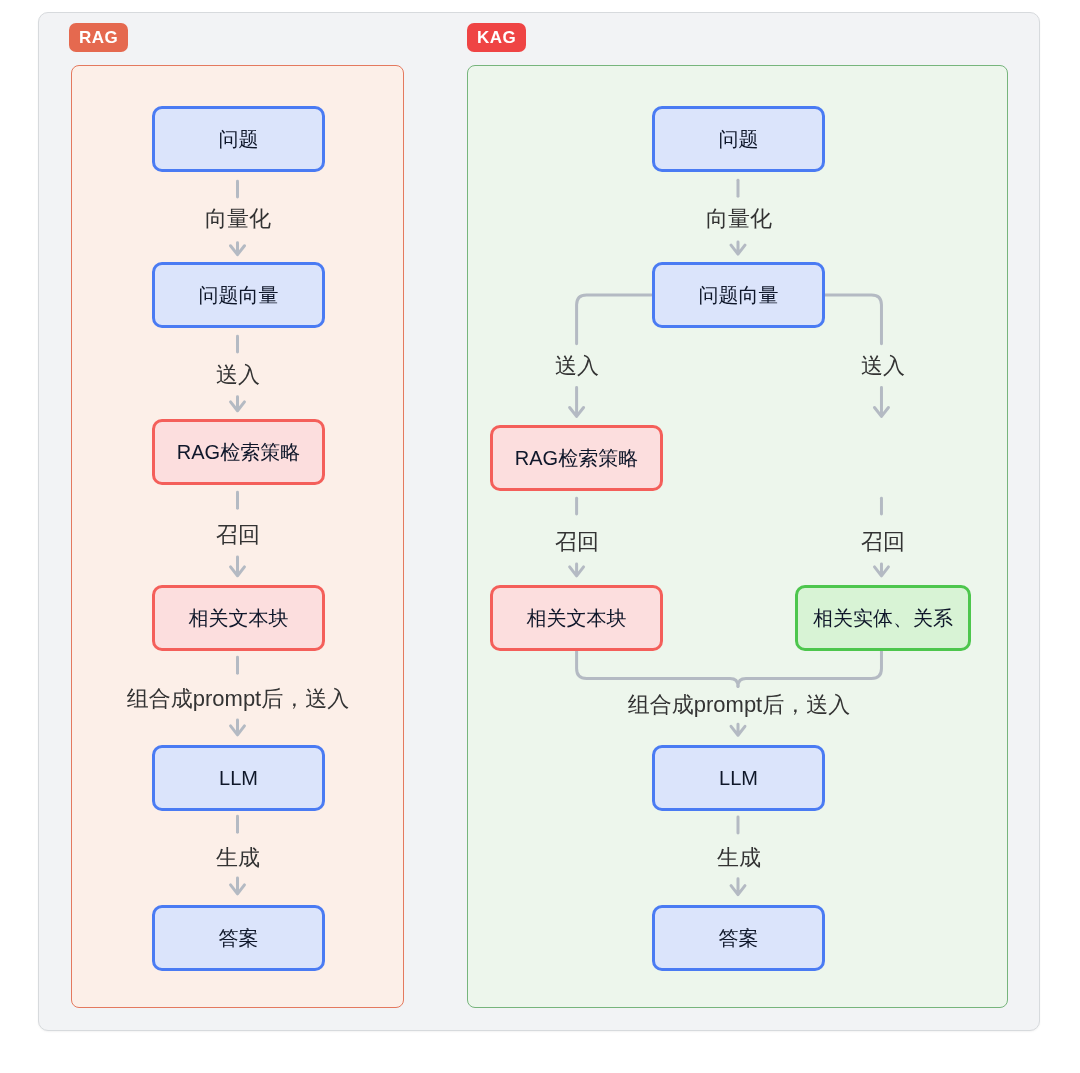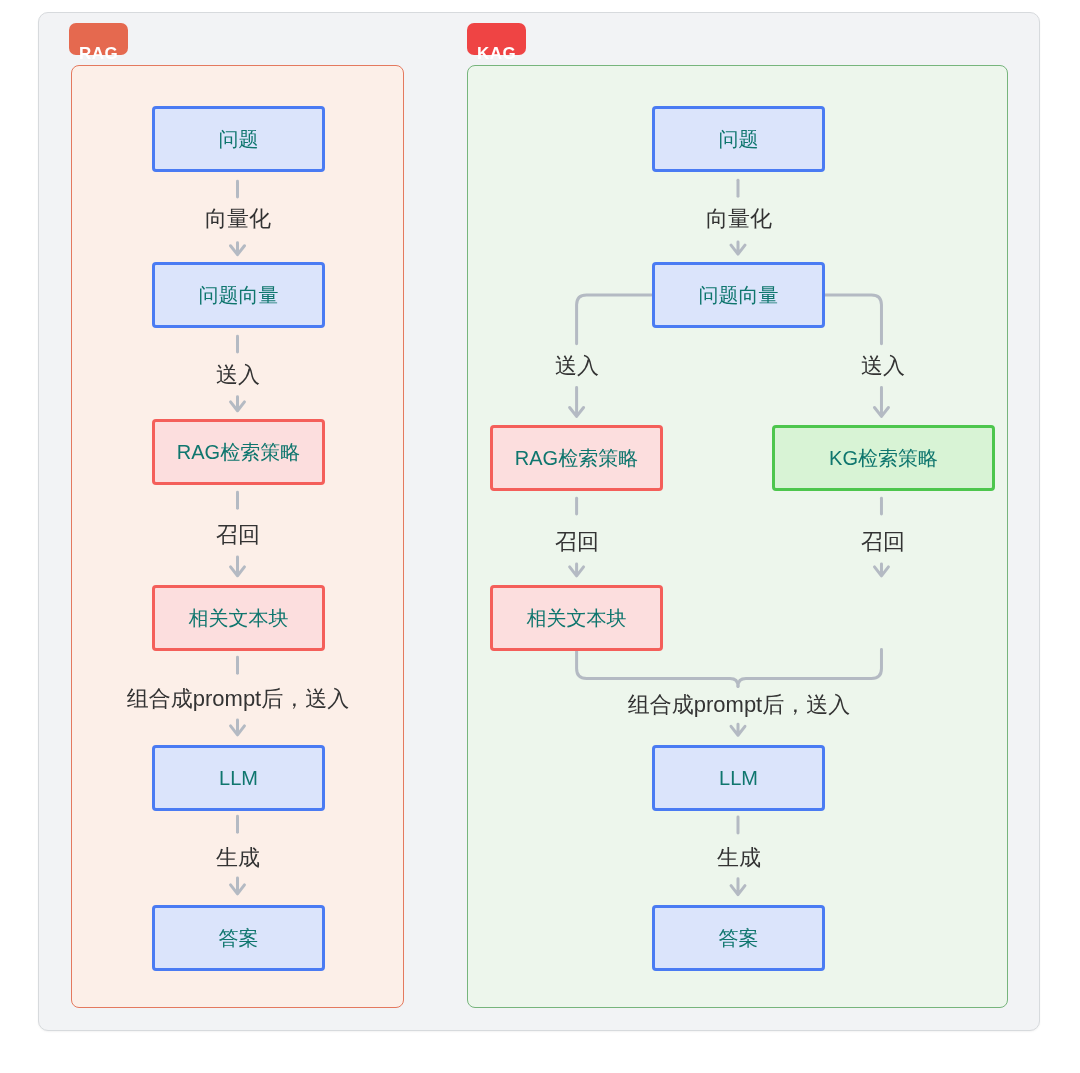--- a/index.html
+++ b/index.html
@@ -15,21 +15,21 @@
     width: 1002px; height: 1019px;
     background: #f2f3f5;
     border: 1px solid #d7dadd;
     border-radius: 10px;
     box-shadow: 0 1px 2px rgba(0,0,0,0.05);
   }
 
   .badge {
     position: absolute; top: 10px;
     height: 29px; line-height: 29px;
-    padding: 16px 10px;
+    padding: 0 10px;
     border-radius: 7px;
     color: #ffffff; font-size: 17px; font-weight: bold;
     letter-spacing: 0.5px;
   }
   .badge.rag { left: 30px; background: #e5694f; }
   .badge.kag { left: 428px; background: #ef4444; }
 
   .panel {
     position: absolute; top: 52px;
     height: 943px;
@@ -46,24 +46,24 @@
     border: 1.5px solid #77b57c;
   }
 
   .wires { position: absolute; left: 0; top: 0; width: 100%; height: 100%; pointer-events: none; }
   .wires path { stroke: #b4bac3; stroke-width: 3; fill: none; stroke-linecap: round; stroke-linejoin: round; }
 
   .node {
     position: absolute;
     height: 66px;
     display: flex; align-items: center; justify-content: center;
-    border-radius: 4px;
+    border-radius: 10px;
     border: 3px solid;
     font-size: 20px;
-    color: #0f766e;
+    color: #0f172a;
     white-space: nowrap;
   }
   .node.blue  { background: #dbe4fb; border-color: #4a7bf3; }
   .node.red   { background: #fcdede; border-color: #f45f5a; }
   .node.green { background: #d8f3d5; border-color: #4dc64d; }
 
   .edge-label {
     position: absolute;
     transform: translate(-50%, -50%);
     font-size: 22px;
@@ -127,26 +127,26 @@
       </svg>
 
       <div class="node blue" style="left:184px; top:40px; width:173px">问题</div>
       <div class="edge-label" style="left:271px; top:153px">向量化</div>
       <div class="node blue" style="left:184px; top:196px; width:173px">问题向量</div>
 
       <div class="edge-label" style="left:109px; top:300px">送入</div>
       <div class="edge-label" style="left:415px; top:300px">送入</div>
 
       <div class="node red" style="left:22px; top:359px; width:173px">RAG检索策略</div>
-      <div class="node green" style="left:304px; top:359px; width:223px">KG检索策略</div>
 
       <div class="edge-label" style="left:109px; top:476px">召回</div>
       <div class="edge-label" style="left:415px; top:476px">召回</div>
 
       <div class="node red" style="left:22px; top:519px; width:173px">相关文本块</div>
+      <div class="node green" style="left:327px; top:519px; width:176px">相关实体、关系</div>
 
       <div class="edge-label" style="left:271px; top:639px">组合成prompt后，送入</div>
       <div class="node blue" style="left:184px; top:679px; width:173px">LLM</div>
       <div class="edge-label" style="left:271px; top:792px">生成</div>
       <div class="node blue" style="left:184px; top:839px; width:173px">答案</div>
     </div>
 
   </div>
 </div>
 

